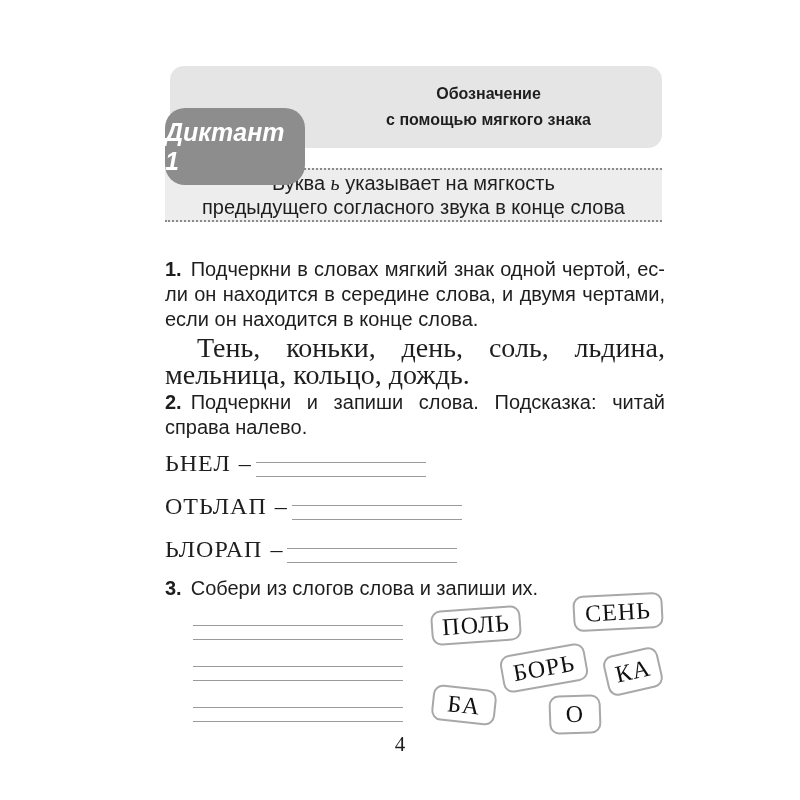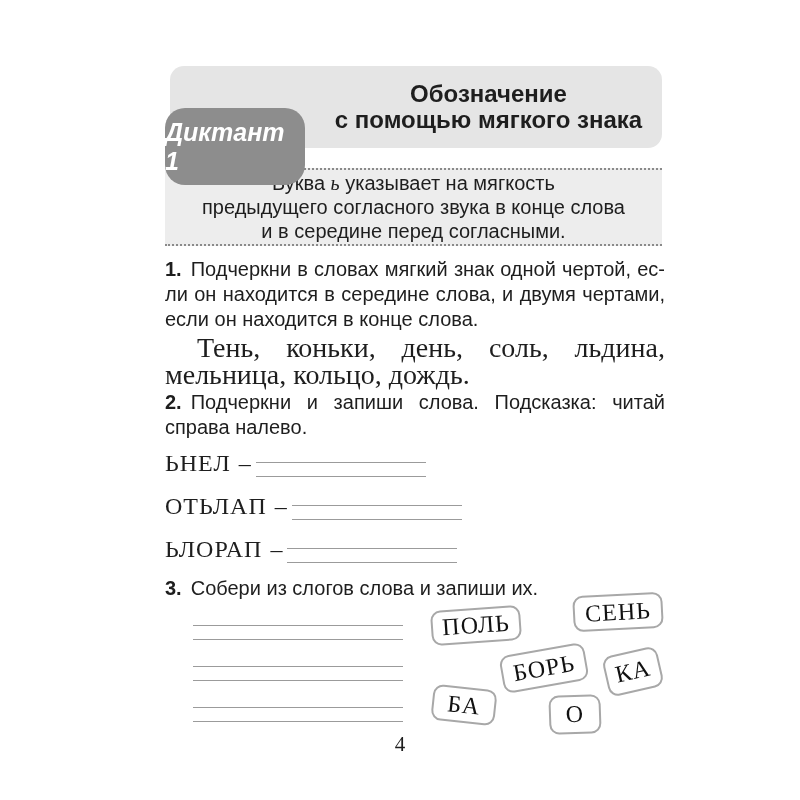--- a/index.html
+++ b/index.html
@@ -14,21 +14,21 @@
   .page { position:absolute; left:0; top:0; width:800px; height:800px; background:#fff; }
 
   
   .header { position:absolute; left:165px; top:66px; width:497px; height:82px; }
   .title-box {
     position:absolute; left:5px; top:0; right:0; bottom:0;
     background:#e5e5e5; border-radius:14px;
     display:flex; align-items:center; justify-content:center;
     padding-left:145px;
   }
-  .title-text { text-align:center; font-weight:bold; font-size:24px; line-height:26px; }
+  .title-text { text-align:center; font-weight:bold; font-size:16px; line-height:26px; }
   .badge {
     position:absolute; left:0; top:2px; width:140px; height:77px;
     background:#8d8d8d; border-radius:20px; z-index:2;
     display:flex; align-items:center; justify-content:center;
     color:#fff; font-style:italic; font-weight:600; font-size:25px;margin-top:40px;
   }
 
   
   .rule-box {
     position:absolute; left:165px; top:168px; width:497px;
@@ -103,21 +103,20 @@
         <div>Обозначение</div>
         <div>с помощью мягкого знака</div>
       </div>
     </div>
     <div class="badge">Диктант 1</div>
   </div>
 
   <div class="rule-box">
     <div><span>Буква </span><span class="soft-sign">ь</span><span> указывает на мягкость</span></div>
     <div>предыдущего согласного звука в конце слова</div>
-    <div>и в середине перед согласными.</div>
   </div>
 
   <div class="task-text" id="task1-text">
     <span class="task-num">1.</span><span>Подчеркни в словах мягкий знак одной чертой, ес­ли он находится в середине слова, и двумя чертами, если он находится в конце слова.</span>
   </div>
   <div class="word-list">Тень, коньки, день, соль, льдина, мельница, кольцо, дождь.</div>
 
   <div class="task-text" id="task2-text">
     <span class="task-num">2.</span><span>Подчеркни и запиши слова. Подсказка: читай справа налево.</span>
   </div>

